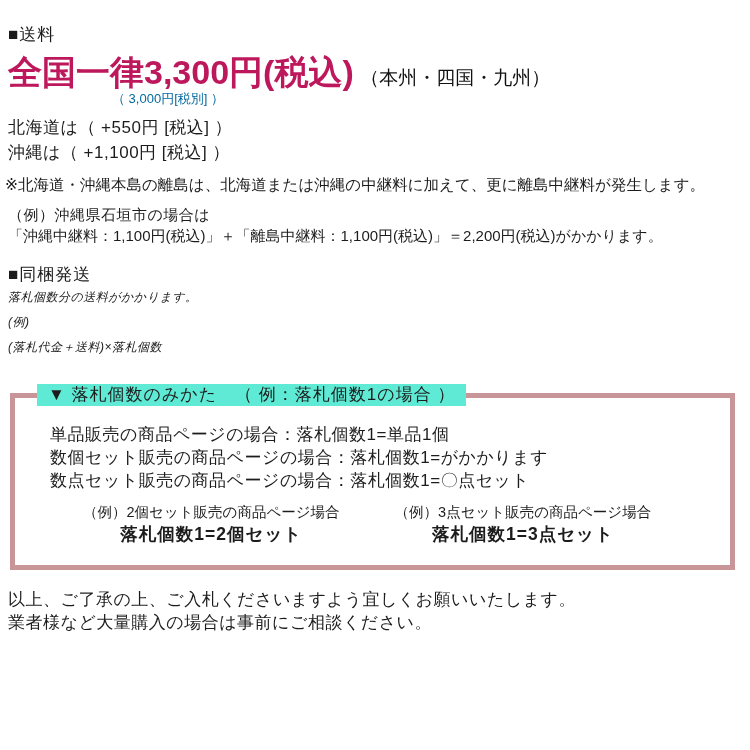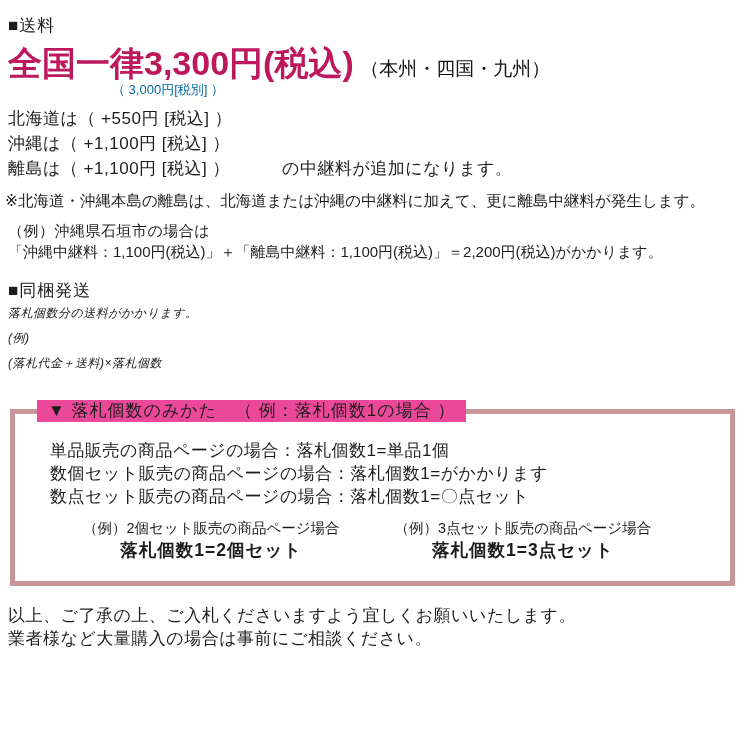--- a/index.html
+++ b/index.html
@@ -3,21 +3,21 @@
 <meta charset="utf-8">
 <style>
   html, body { margin: 0; padding: 0; }
   body {
     width: 750px; height: 750px;
     background: #ffffff;
     color: #1c1c1c;
     font-family: "Liberation Sans", "DejaVu Sans", sans-serif;
     overflow: hidden;
   }
-  .page { position: relative; padding: 16px 0 0 8px; width: 742px; }
+  .page { position: relative; padding: 16px 0 0 8px; width: 742px; margin-top: 9px; }
 
   .sec-heading { font-size: 17px; line-height: 19px; letter-spacing: 1px; }
 
   
   .price-row { margin-top: 9px; white-space: nowrap; }
   .price-main {
     font-size: 34px; font-weight: bold; color: #be185d;
     letter-spacing: 0px; line-height: 38px;
   }
   .price-region { font-size: 19px; color: #111; margin-left: 2px; text-align: right; }
@@ -43,21 +43,21 @@
     position: relative;
     margin: 34px 0 0 2px;
     width: 680px;
     border: 5px solid #c89599;
     padding: 25px 0 18px 35px;
     box-sizing: content-box;
   }
   .qty-legend {
     position: absolute;
     top: -14px; left: 22px;
-    background: #ec4899;
+    background: #5eead4;
     padding: 0 11px;
     font-size: 17px; line-height: 22px;
     letter-spacing: 1px;
     color: #1c1c1c;
     white-space: nowrap;
   }
   .qty-rule { font-size: 17px; line-height: 23px; letter-spacing: 0.5px; }
   .qty-examples { display: flex; margin-top: 10px; margin-left: 33px; }
   .qty-example { margin-right: 55px; }
   .qty-caption { font-size: 14.5px; line-height: 20px; letter-spacing: 0px; }
@@ -75,23 +75,20 @@
     <div class="sec-heading">■送料</div>
     <div class="price-row">
       <span class="price-main">全国一律3,300円(税込)</span>
       <span class="price-region">（本州・四国・九州）</span>
     </div>
     <div class="price-subnote">（ 3,000円[税別] ）</div>
 
     <div class="surcharges">
       <div>北海道は（ +550円 [税込] ）</div>
       <div>沖縄は（ +1,100円 [税込] ）</div>
-      <div>
-        <span>離島は（ +1,100円 [税込] ）</span><span class="surcharge-suffix">の中継料が追加になります。</span>
-      </div>
     </div>
 
     <div class="remote-note">※北海道・沖縄本島の離島は、北海道または沖縄の中継料に加えて、更に離島中継料が発生します。</div>
 
     <div class="example-intro">（例）沖縄県石垣市の場合は</div>
     <div class="example-detail">「沖縄中継料：1,100円(税込)」＋「離島中継料：1,100円(税込)」＝2,200円(税込)がかかります。</div>
   </div>
 
 
   <div class="bundle">

